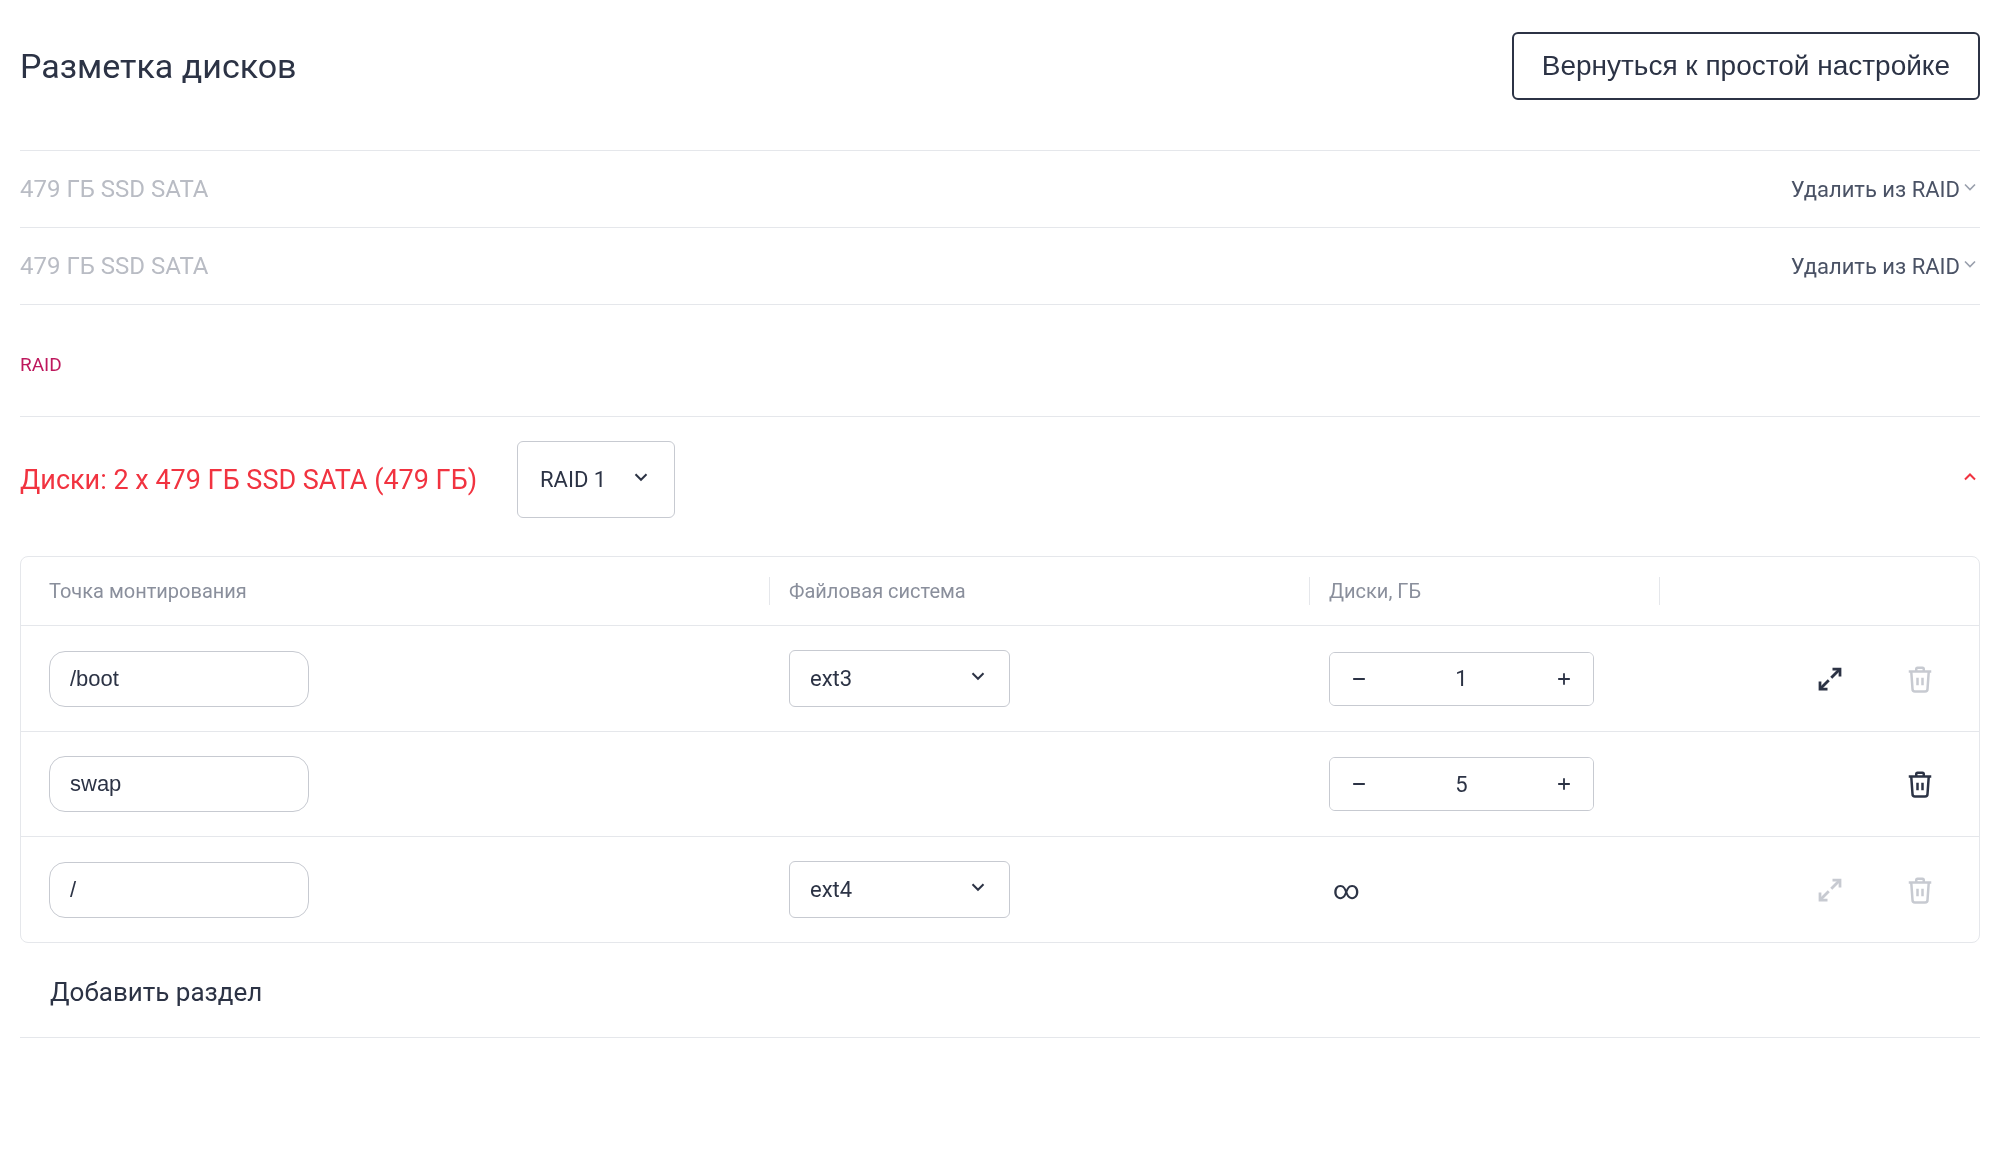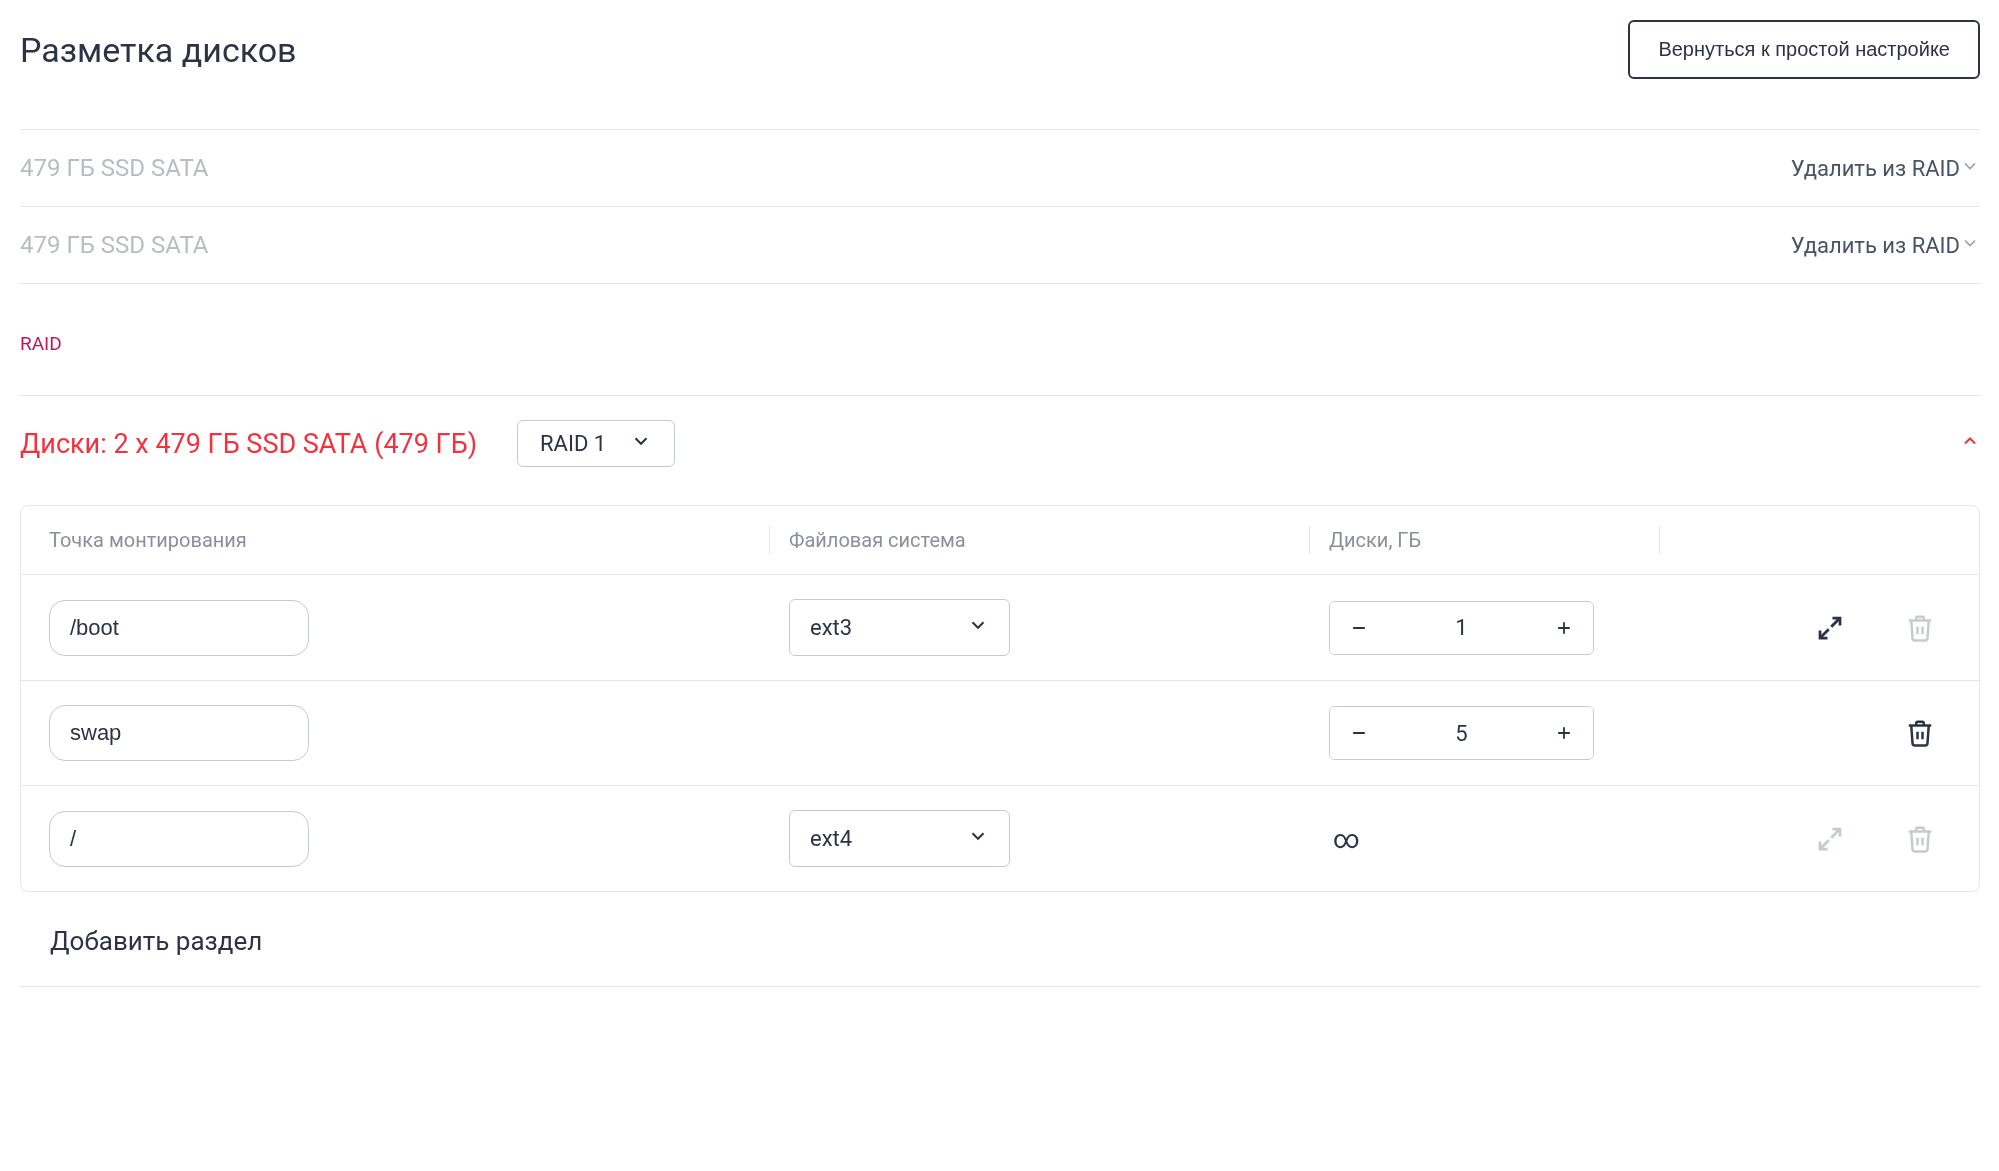--- a/index.html
+++ b/index.html
@@ -3,36 +3,36 @@
 <meta charset="utf-8">
 <style>
   * { box-sizing: border-box; margin: 0; padding: 0; }
   body {
     font-family: -apple-system, BlinkMacSystemFont, "Segoe UI", Roboto, Helvetica, Arial, sans-serif;
     background: #fff;
     color: #2c3345;
     padding: 20px;
     font-size: 22px;
   }
-  .container { width: 1960px; margin: 0 auto; }
+  .container { width: 1960px; margin: 12px auto; }
 
   .header-row {
     display: flex;
     justify-content: space-between;
     align-items: center;
     margin-bottom: 50px;
   }
   .page-title { font-size: 34px; font-weight: 400; color: #2c3345; }
   .btn-outline {
     border: 2px solid #2c3345;
     background: #fff;
     color: #2c3345;
     padding: 16px 28px;
     border-radius: 6px;
-    font-size: 20px;
+    font-size: 28px;
     cursor: pointer;
   }
 
   .disk-row {
     display: flex;
     justify-content: space-between;
     align-items: center;
     padding: 24px 0;
     border-top: 1px solid #e5e7eb;
   }
@@ -47,21 +47,21 @@
     display: flex;
     align-items: center;
     gap: 40px;
     padding: 24px 0;
     border-top: 1px solid #e5e7eb;
   }
   .raid-disks { color: #f13340; font-size: 27px; }
   .raid-select {
     display: flex; align-items: center; gap: 24px;
     border: 1px solid #c7cad1; border-radius: 6px;
-    padding: 9px 22px; cursor: pointer;
+    padding: 24px 22px; cursor: pointer;
     color: #2c3345; font-size: 22px;
   }
   .raid-select .chev svg { width: 22px; height: 22px; stroke: #2c3345; }
   .raid-collapse { margin-left: auto; }
   .raid-collapse svg { width: 20px; height: 20px; stroke: #f13340; }
 
   .part-table {
     border: 1px solid #e5e7eb;
     border-radius: 8px;
     margin-top: 14px;

